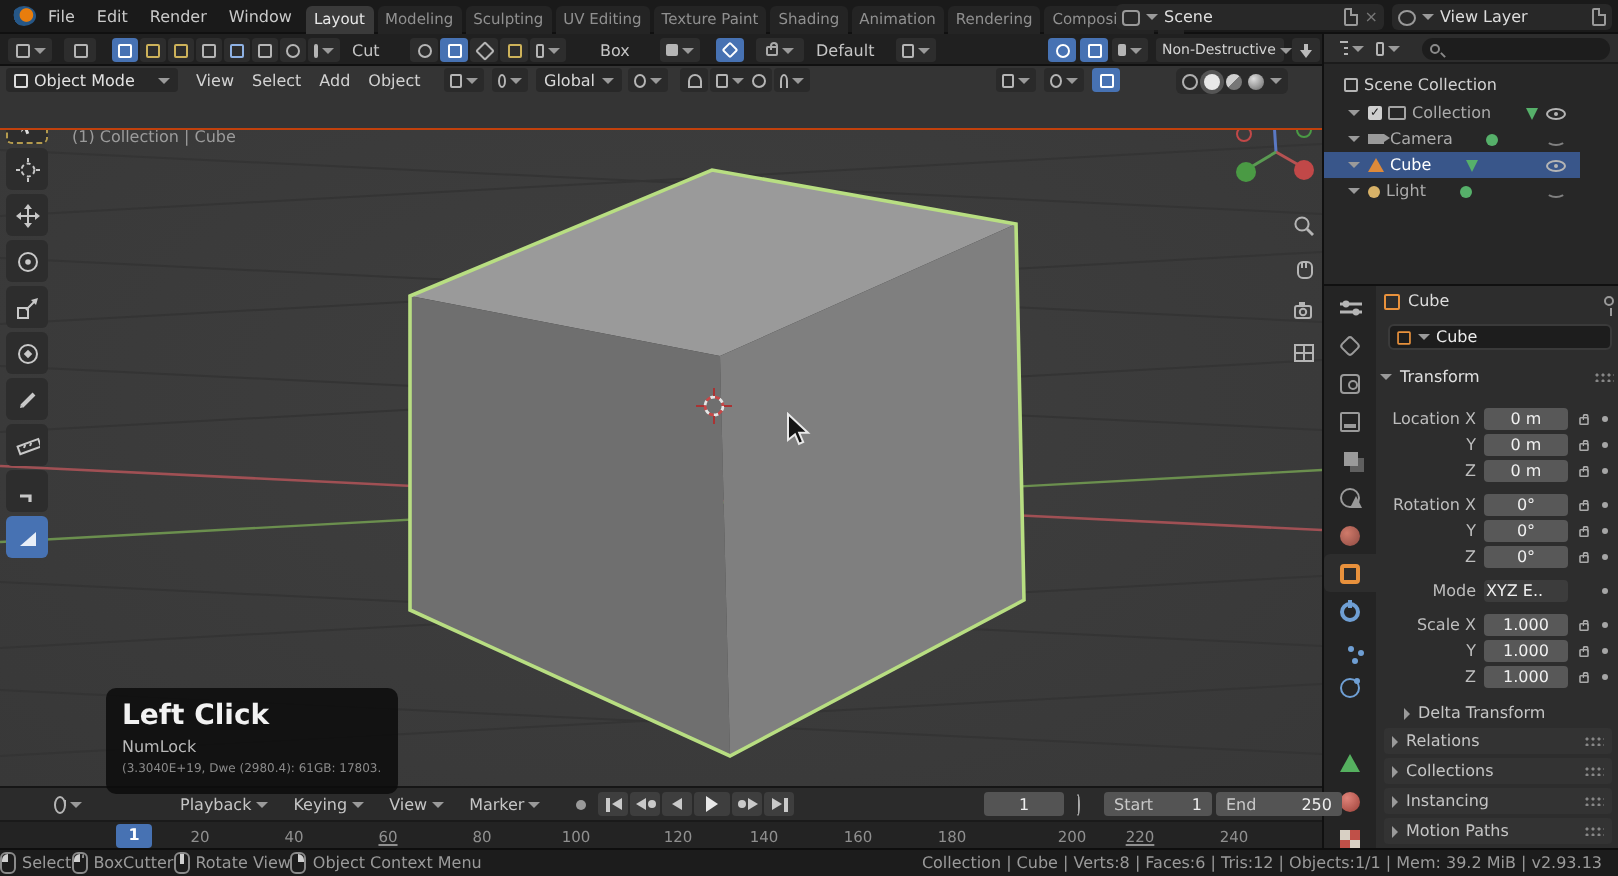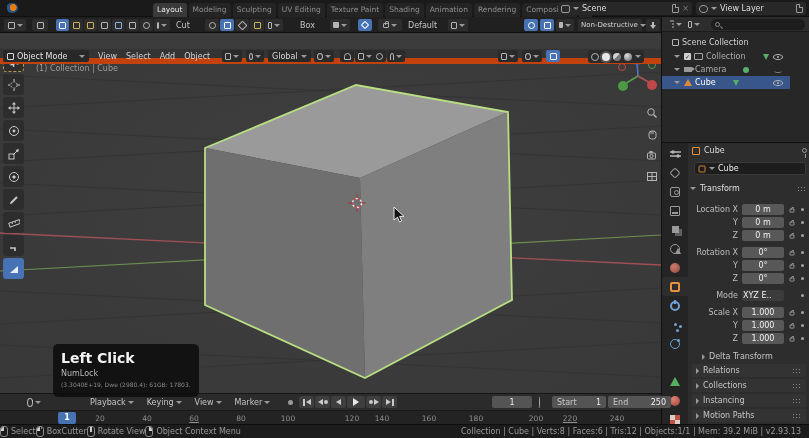--- a/index.html
+++ b/index.html
@@ -32,21 +32,21 @@
   .gicon.round{border-radius:50%}
   .gicon.fill{background:#b5b5b5;border:none;width:6px;height:6px}
   .gicon.blue{border-color:#8fb2e4}
   .gicon.yellow{border-color:#cdb25a}
   .lock-ico{width:6px;height:5px;border:1px solid #aaa;border-radius:1px;position:relative;margin-top:3px}
   .lock-ico::before{content:"";position:absolute;left:1px;top:-3px;width:2px;height:3px;border:1px solid #aaa;border-bottom:none;border-radius:2px 2px 0 0}
   .dl-ico{width:7px;height:7px;position:relative}
   .dl-ico::before{content:"";position:absolute;left:2px;top:0;width:2px;height:4px;background:#bbb}
   .dl-ico::after{content:"";position:absolute;left:0;top:3px;border-left:3px solid transparent;border-right:3px solid transparent;border-top:4px solid #bbb}
   
-  #vph{left:0;top:49px;width:661px;height:15px;background:#343434;border-bottom:6px solid #c2410c;z-index:8}
+  #vph{left:0;top:33px;width:661px;height:32px;background:#343434;border-bottom:1px solid #c2410c;z-index:8}
   #mode-btn{left:3px;top:1px;width:86px;height:12px;background:#282828;border-radius:2px;gap:3px;padding:0 4px}
   #vph-menus{left:98px;top:0;height:15px;gap:9px}
   #orient-btn{left:268px;top:1px;height:12px;gap:3px;padding:0 4px;background:#282828;border-radius:2px}
   .shade-ball{width:8px;height:8px;border-radius:50%;flex:none}
   
   #viewport{left:0;top:48px;width:661px;height:345px;background:radial-gradient(ellipse at 50% 45%,#3f3f3f,#383838);overflow:hidden}
   #vp-text1{left:36px;top:4px;color:#c9c9c9;font-size:8.5px}
   #vp-text2{left:36px;top:16px;color:#9b9b9b;font-size:8px}
   
   #toolbar{left:3px;top:3px;width:22px;display:flex;flex-direction:column;gap:2px}
@@ -151,20 +151,27 @@
   #cursor{left:393px;top:206px;z-index:40}
   .lbl{white-space:nowrap}
 </style>
 </head>
 <body>
 
 <div id="app">
 
   <div id="row1" class="abs">
     <div id="logo" class="abs"></div>
+    <div id="menus1" class="abs flex">
+      <span class="m lbl">File</span>
+        <span class="m lbl">Edit</span>
+        <span class="m lbl">Render</span>
+        <span class="m lbl">Window</span>
+        <span class="m lbl">Help</span>
+    </div>
     <div id="tabs" class="abs">
       <span class="tab lbl active"><span>Layout</span></span>
         <span class="tab lbl"><span>Modeling</span></span>
         <span class="tab lbl"><span>Sculpting</span></span>
         <span class="tab lbl"><span>UV Editing</span></span>
         <span class="tab lbl"><span>Texture Paint</span></span>
         <span class="tab lbl"><span>Shading</span></span>
         <span class="tab lbl"><span>Animation</span></span>
         <span class="tab lbl"><span>Rendering</span></span>
         <span class="tab lbl"><span>Compositing</span></span>
@@ -531,20 +538,28 @@
           <span class="o-icon"></span>
           <span class="lbl">Camera</span>
           <span class="o-badge"></span>
           <span class="o-eye"></span>
         </div>
         <div class="orow icon-mesh indent badge eye-open selected">
           <span class="tree-caret caret"></span>
 
           <span class="o-icon"></span>
           <span class="lbl">Cube</span>
+          <span class="o-badge"></span>
+          <span class="o-eye"></span>
+        </div>
+        <div class="orow icon-light indent badge eye-closed">
+          <span class="tree-caret caret"></span>
+
+          <span class="o-icon"></span>
+          <span class="lbl">Light</span>
           <span class="o-badge"></span>
           <span class="o-eye"></span>
         </div>
     </div>
   </div>
 
   <div id="props" class="abs">
     <div id="ptabs" class="abs">
       <span class="ptab" style="height:17px">
           <svg width="11" height="9">
@@ -765,21 +780,21 @@
     <span class="tl-field abs" style="left:608px;top:2px;width:63px">
         <span class="lbl" style="color:#c9c9c9">End</span>
         <span>250</span>
       </span>
     <div id="ruler" class="abs">
       <span class="rnum abs" style="left: 100px;">20</span>
         <span class="rnum abs" style="left: 147px;">40</span>
         <span class="rnum abs" style="left: 194px; text-decoration: underline;">60</span>
         <span class="rnum abs" style="left: 241px;">80</span>
         <span class="rnum abs" style="left: 288px;">100</span>
-        <span class="rnum abs" style="left: 352px;">120</span>
+        <span class="rnum abs" style="left: 339px;">120</span>
         <span class="rnum abs" style="left: 382px;">140</span>
         <span class="rnum abs" style="left: 429px;">160</span>
         <span class="rnum abs" style="left: 476px;">180</span>
         <span class="rnum abs" style="left: 536px;">200</span>
         <span class="rnum abs" style="left: 570px; text-decoration: underline;">220</span>
         <span class="rnum abs" style="left: 617px;">240</span>
       <span id="playhead" class="abs">1</span>
     </div>
   </div>
 

